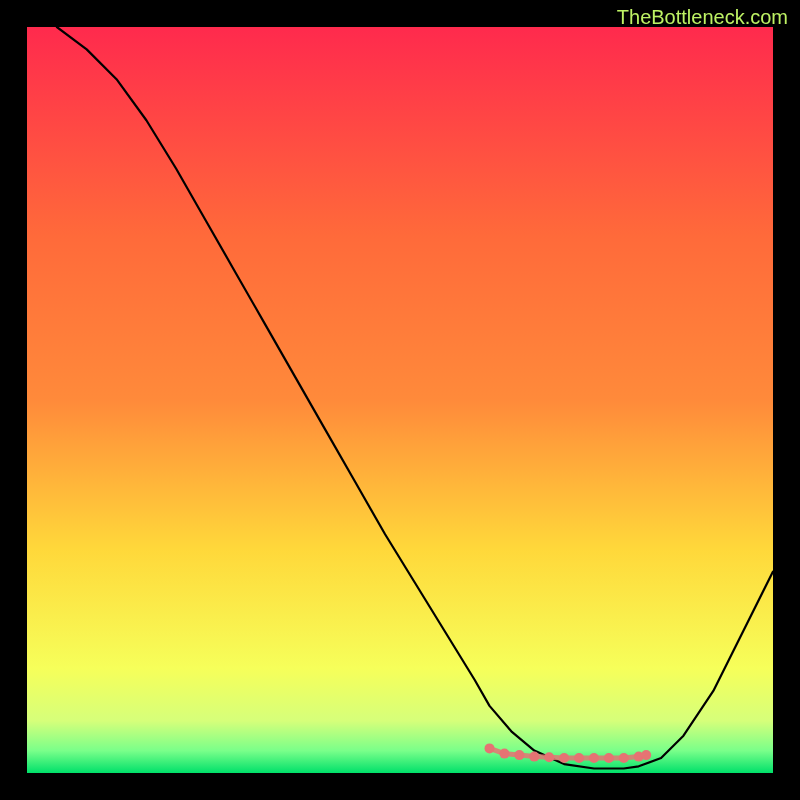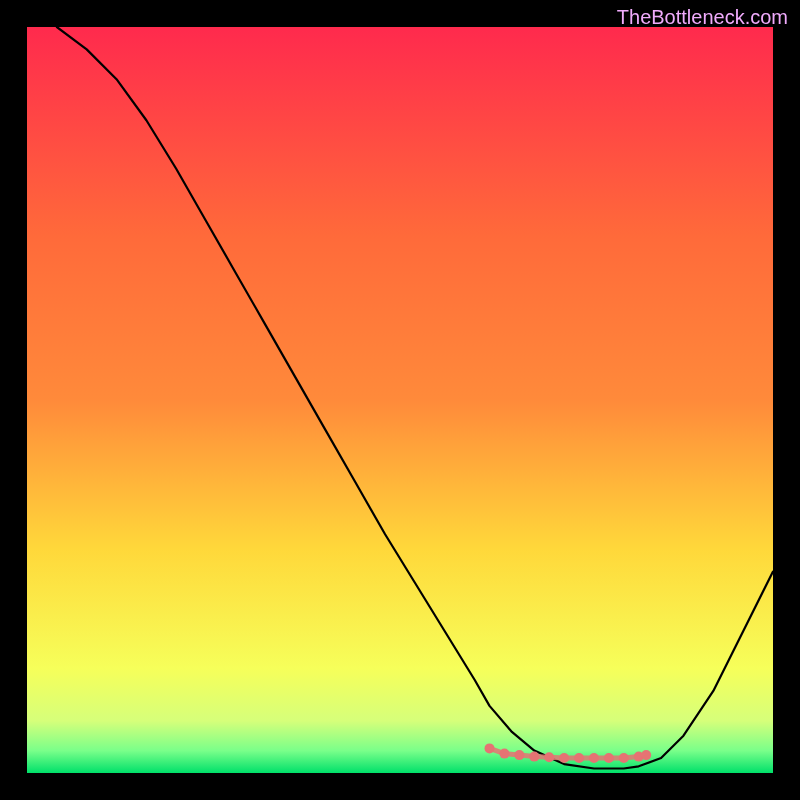--- a/index.html
+++ b/index.html
@@ -1,17 +1,17 @@
 <!DOCTYPE html>
 <html><head>
 <meta charset="utf-8">
 <style>
   * { margin: 0; padding: 0; box-sizing: border-box; }
   body { width: 800px; height: 800px; background: #000; position: relative; font-family: Arial, sans-serif; }
-  .watermark { position: absolute; top: 6px; right: 12px; color: #f0abfc; font-size: 20px; font-weight: 500; z-index: 10; }
+  .watermark { position: absolute; top: 6px; right: 12px; color: #bef264; font-size: 20px; font-weight: 500; z-index: 10; }
   .plot-area { position: absolute; left: 27px; top: 27px; width: 746px; height: 746px; }
   .plot-area svg { width: 100%; height: 100%; display: block; }
 </style>
 </head>
 <body>
 
 <div class="watermark">TheBottleneck.com</div>
 
 <div class="plot-area">
   <svg viewBox="0 0 746 746" preserveAspectRatio="none">

